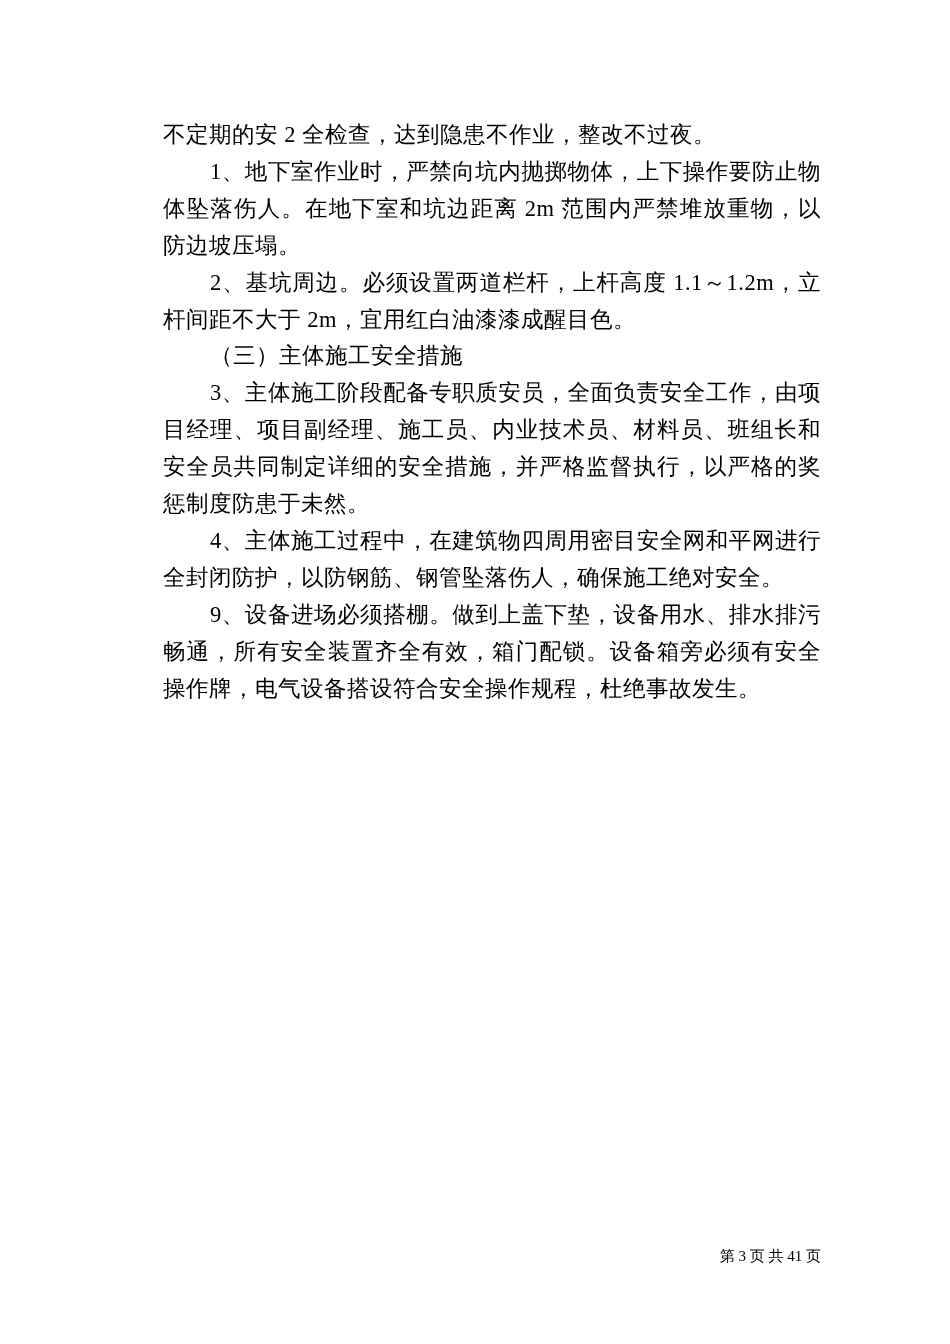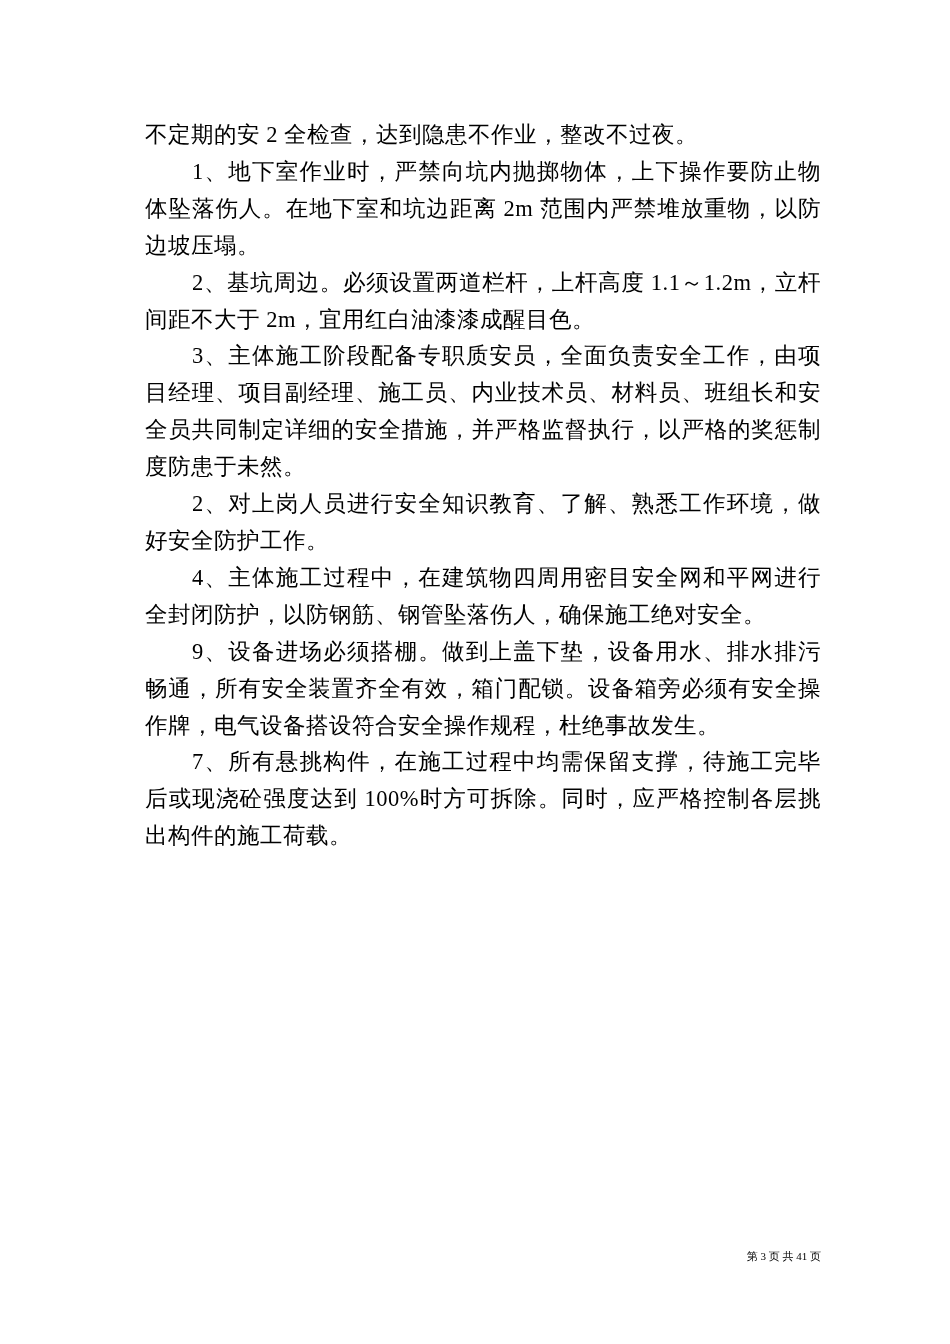--- a/index.html
+++ b/index.html
@@ -19,49 +19,49 @@
     top: 117px;
     width: 676px;
   }
   .para {
     font-size: 22.5px;
     line-height: 36.9px;
     text-align: justify;
     text-indent: 47px;
     color: #000000;
     letter-spacing: 0.5px;
+    margin-left: 18px;
   }
   .para.no-indent { text-indent: 0; }
   .footer {
     position: absolute;
     left: 145px;
     top: 1246px;
     width: 676px;
     text-align: right;
   }
   .footer-label {
-    font-size: 11px;
+    font-size: 15px;
     line-height: 20px;
     color: #000000;
     font-family: "Liberation Serif", "DejaVu Serif", serif;
   }
 </style>
 </head>
 <body>
 
 <div class="page">
 
   <div class="body-text" id="paragraphs-container">
       <p class="para no-indent">不定期的安 2 全检查，达到隐患不作业，整改不过夜。</p>
       <p class="para">1、地下室作业时，严禁向坑内抛掷物体，上下操作要防止物体坠落伤人。在地下室和坑边距离 2m 范围内严禁堆放重物，以防边坡压塌。</p>
       <p class="para">2、基坑周边。必须设置两道栏杆，上杆高度 1.1～1.2m，立杆间距不大于 2m，宜用红白油漆漆成醒目色。</p>
+      <p class="para">（三）主体施工安全措施</p>
       <p class="para">3、主体施工阶段配备专职质安员，全面负责安全工作，由项目经理、项目副经理、施工员、内业技术员、材料员、班组长和安全员共同制定详细的安全措施，并严格监督执行，以严格的奖惩制度防患于未然。</p>
-      <p class="para">2、对上岗人员进行安全知识教育、了解、熟悉工作环境，做好安全防护工作。</p>
       <p class="para">4、主体施工过程中，在建筑物四周用密目安全网和平网进行全封闭防护，以防钢筋、钢管坠落伤人，确保施工绝对安全。</p>
       <p class="para">9、设备进场必须搭棚。做到上盖下垫，设备用水、排水排污畅通，所有安全装置齐全有效，箱门配锁。设备箱旁必须有安全操作牌，电气设备搭设符合安全操作规程，杜绝事故发生。</p>
-      <p class="para">7、所有悬挑构件，在施工过程中均需保留支撑，待施工完毕后或现浇砼强度达到 100%时方可拆除。同时，应严格控制各层挑出构件的施工荷载。</p>
     </div>
 
   <div class="footer">
     <span class="footer-label">第 3 页 共 41 页</span>
   </div>
 
 </div>
 
 </body></html>

